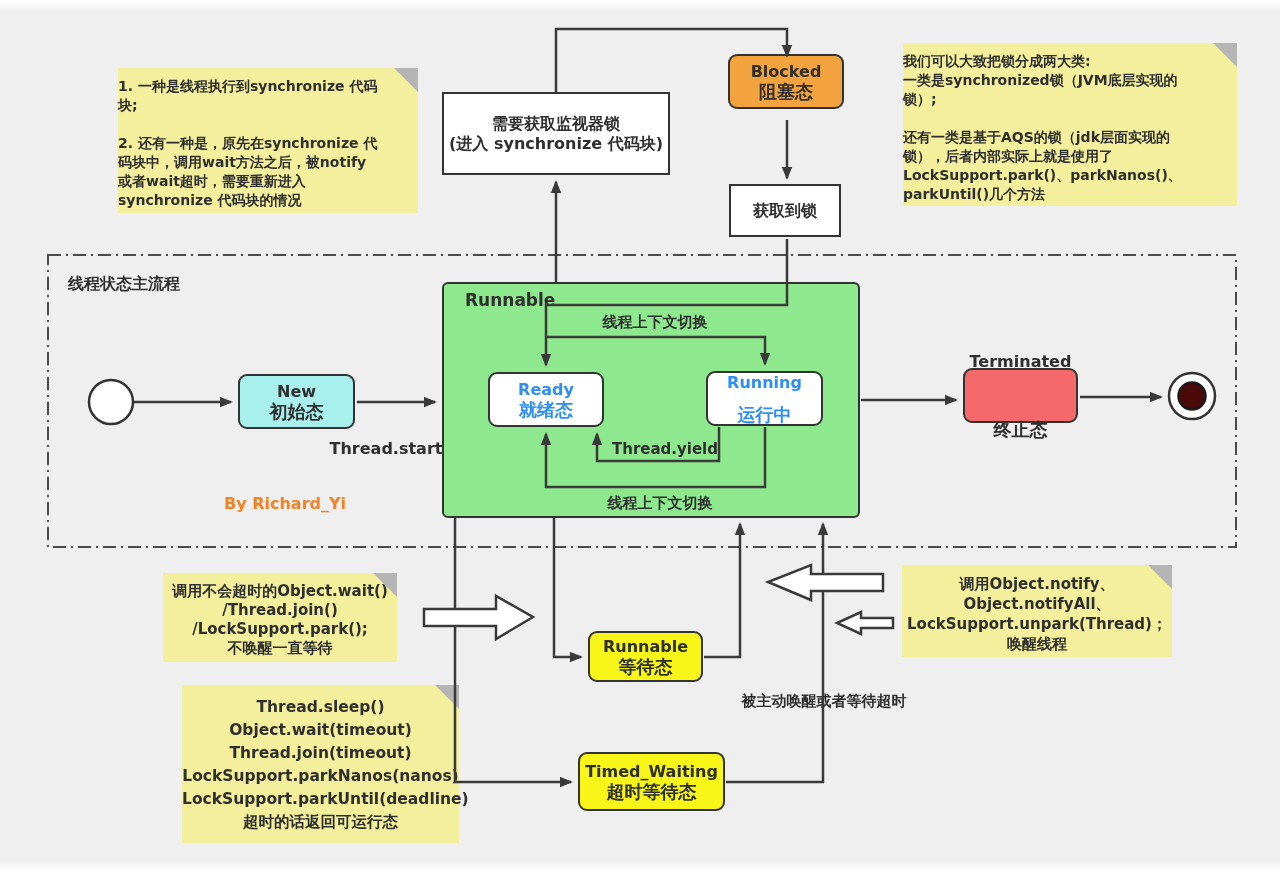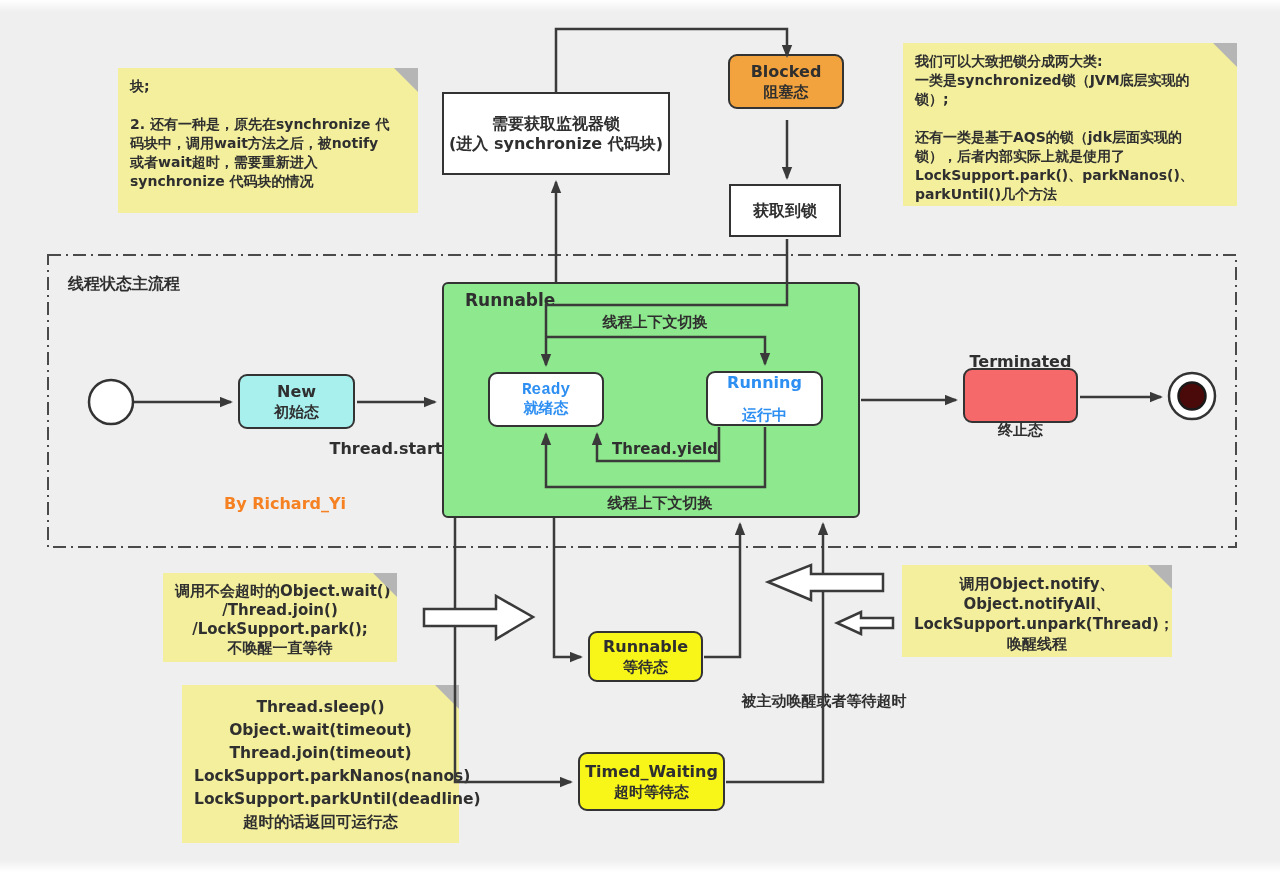--- a/index.html
+++ b/index.html
@@ -12,38 +12,38 @@
   .edge-top,.edge-bottom{position:absolute;left:0;width:1280px;height:12px;z-index:0;}
   .edge-top{top:0;background:linear-gradient(#ffffff,rgba(255,255,255,0));}
   .edge-bottom{bottom:0;background:linear-gradient(rgba(255,255,255,0),#ffffff);}
 
   .abs{position:absolute;box-sizing:border-box;}
 
   
   .note{
     background:#f3ef9d;
     font-weight:bold;font-size:14px;line-height:19px;color:#2f2f2f;
-    padding:9px 12px;z-index:2;
+    padding:9px 0;z-index:2;
   }
   .note .ln{white-space:nowrap;}
   .note .ln:empty::after{content:"\00a0";}
   .note.centered{text-align:center;}
   .fold{position:absolute;top:0;right:0;width:24px;height:24px;
     background:#b5b5b5;
     clip-path:polygon(0 0,100% 100%,100% 0);}
 
   
   .state{
     border:2.5px solid #333;background:#fff;z-index:2;
     display:flex;flex-direction:column;align-items:center;justify-content:center;
     font-weight:bold;text-align:center;line-height:20px;
   }
   .rounded{border-radius:9px;}
   .state .en{font-size:16px;}
-  .state .zh{font-size:15px;}
+  .state .zh{font-size:18px;}
   .blue{color:#2e8ff2;}
   .bg-cyan{background:#a8f0ee;}
   .bg-orange{background:#f2a33d;}
   .bg-green{background:#8ee88e;}
   .bg-red{background:#f5696b;}
   .bg-yellow{background:#f7f618;}
 
   .plain-label{position:absolute;font-weight:bold;color:#2f2f2f;z-index:2;text-align:center;}
 
   svg.wires{position:absolute;left:0;top:0;z-index:3;pointer-events:none;}
@@ -52,20 +52,21 @@
   .author{color:#f68122;}
 </style>
 </head>
 <body>
 
 <div class="edge-top"></div>
 <div class="edge-bottom"></div>
 
 <div class="abs note" style="left:118px;top:68px;width:300px;height:145px;">
     <span class="fold"></span>
+    <div class="ln">1. 一种是线程执行到synchronize 代码</div>
     <div class="ln">块;</div>
     <div class="ln"></div>
     <div class="ln">2. 还有一种是，原先在synchronize 代</div>
     <div class="ln">码块中，调用wait方法之后，被notify</div>
     <div class="ln">或者wait超时，需要重新进入</div>
     <div class="ln">synchronize 代码块的情况</div>
   </div>
 
 <div class="abs note" style="left:903px;top:43px;width:334px;height:163px;">
     <span class="fold"></span>
@@ -126,21 +127,21 @@
   <div class="zh">初始态</div>
 </div>
 
 <div class="plain-label" style="left:316px;top:439px;width:140px;font-size:16px;">Thread.start</div>
 
 <div class="plain-label author" style="left:215px;top:494px;width:140px;font-size:16px;">By Richard_Yi</div>
 
 <div class="abs state bg-green" style="left:442px;top:282px;width:418px;height:236px;border-radius:6px;"></div>
 <div class="runnable-title">Runnable</div>
 
-<div class="abs state rounded" style="left:488px;top:372px;width:116px;height:55px;font-family:Liberation Mono, monospace;">
+<div class="abs state rounded" style="left:488px;top:372px;width:116px;height:55px;">
   <div class="en blue">Ready</div>
   <div class="zh blue">就绪态</div>
 </div>
 
 <div class="abs state rounded" style="left:706px;top:371px;width:117px;height:55px;gap:12px;">
   <div class="en blue">Running</div>
   <div class="zh blue">运行中</div>
 </div>
 
 <div class="plain-label" style="left:575px;top:313px;width:160px;font-size:15px;">线程上下文切换</div>

